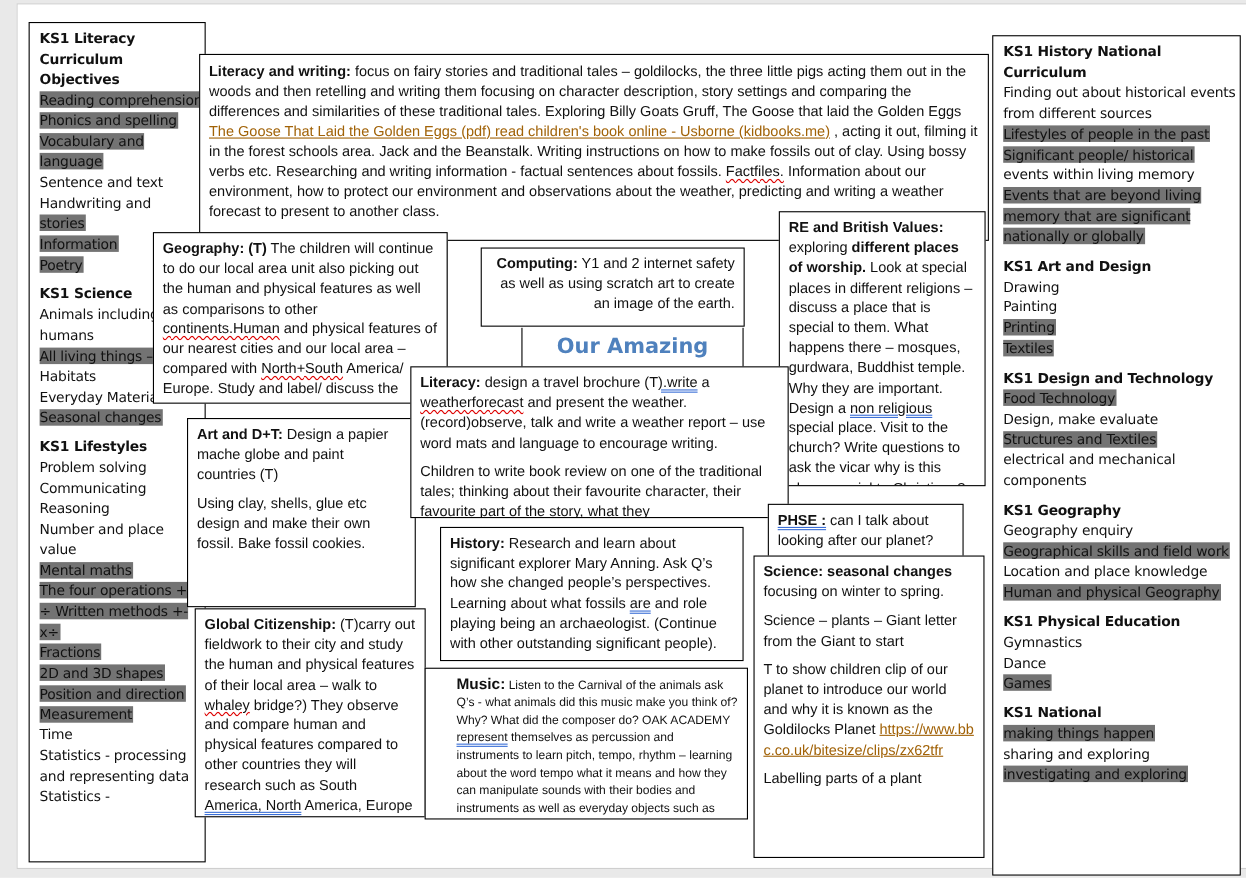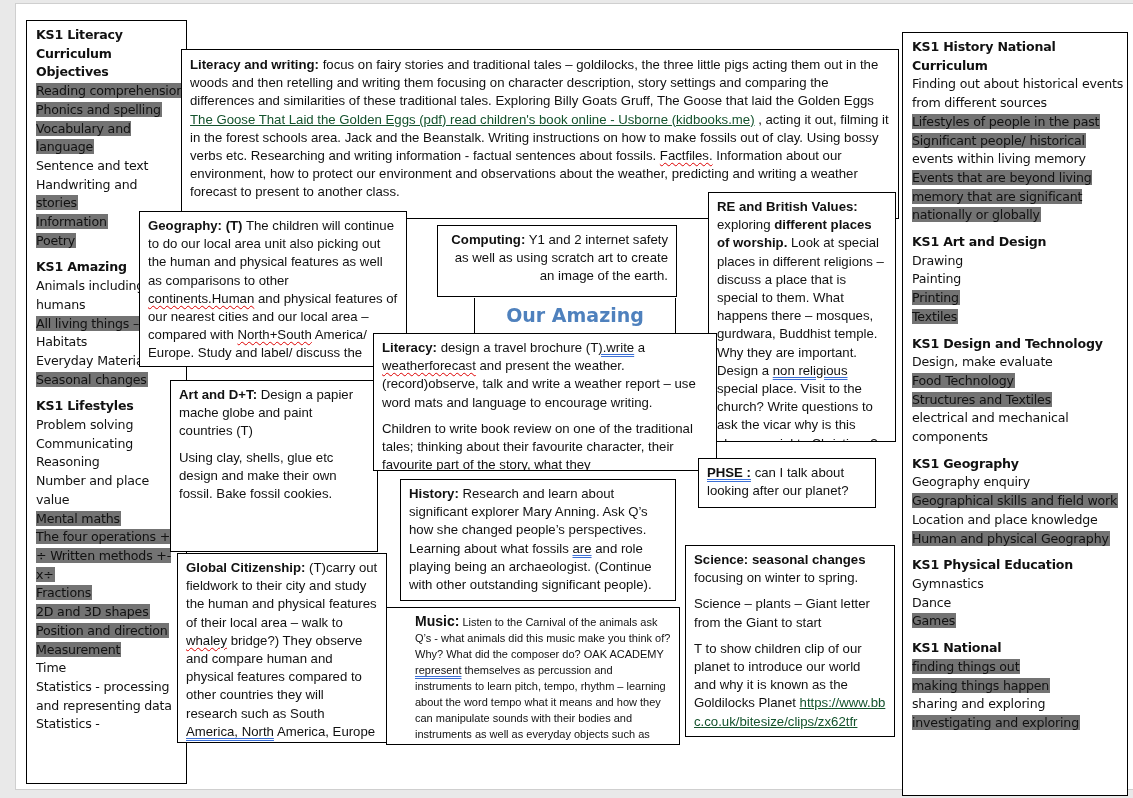--- a/index.html
+++ b/index.html
@@ -9,21 +9,21 @@
   .side { font-family:"DejaVu Sans", sans-serif; font-size:12.6px; line-height:18.7px; padding:5px 0 0 9px; letter-spacing:-0.2px; }
   .side .hd { font-weight:bold; display:block; }
   .side .it { display:block; }
   .side .it span { padding:0 1px 0 0; }
   .side .hl span { background:#737373; }
   .side .gap { height:8px; }
   .card { font-size:13.2px; line-height:18.2px; padding:5px 8px; }
   .card p { margin:0 0 8px 0; }
   .card p:last-child { margin-bottom:0; }
   .card b { font-weight:bold; }
-  .link { color:#14532d; text-decoration:underline;text-align:center; }
+  .link { color:#a16207; text-decoration:underline;text-align:center; }
   .squig { text-decoration:underline wavy #d00; text-decoration-thickness:1px; text-underline-offset:2px; }
   .dbl { text-decoration:underline double #3b6fd6; text-underline-offset:2px; }
   .title { font-family:"DejaVu Sans", sans-serif; font-weight:bold; color:#4f81bd; font-size:19px; text-align:center; line-height:28px; }
   .music { font-size:11px; line-height:16px;padding-left:28px; }
   .music .mh { font-size:14px; font-weight:bold; }
 </style>
 </head>
 <body>
 
 <div class="sheet"></div>
@@ -32,21 +32,21 @@
     <span class="hd">KS1 Literacy Curriculum Objectives</span>
     <span class="it hl"><span>Reading comprehension</span></span>
     <span class="it hl"><span>Phonics and spelling</span></span>
     <span class="it hl"><span>Vocabulary and language</span></span>
     <span class="it"><span>Sentence and text</span></span>
     <span class="it"><span>Handwriting and</span></span>
     <span class="it hl"><span>stories</span></span>
     <span class="it hl"><span>Information</span></span>
     <span class="it hl"><span>Poetry</span></span>
     <div class="gap"></div>
-    <span class="hd">KS1 Amazing</span>
+    <span class="hd">KS1 Science</span>
     <span class="it"><span>Animals including humans</span></span>
     <span class="it hl"><span>All living things – plants</span></span>
     <span class="it"><span>Habitats</span></span>
     <span class="it"><span>Everyday Materials</span></span>
     <span class="it hl"><span>Seasonal changes</span></span>
     <div class="gap"></div>
     <span class="hd">KS1 Lifestyles</span>
     <span class="it"><span>Problem solving</span></span>
     <span class="it"><span>Communicating</span></span>
     <span class="it"><span>Reasoning</span></span>
@@ -70,38 +70,37 @@
     <span class="it"><span>events within living memory</span></span>
     <span class="it hl"><span>Events that are beyond living memory that are significant nationally or globally</span></span>
     <div class="gap"></div>
     <span class="hd">KS1 Art and Design</span>
     <span class="it"><span>Drawing</span></span>
     <span class="it"><span>Painting</span></span>
     <span class="it hl"><span>Printing</span></span>
     <span class="it hl"><span>Textiles</span></span>
     <div class="gap"></div>
     <span class="hd">KS1 Design and Technology</span>
+    <span class="it hl"><span>Food Technology</span></span>
     <span class="it"><span>Design, make evaluate</span></span>
-    <span class="it hl"><span>Food Technology</span></span>
     <span class="it hl"><span>Structures and Textiles</span></span>
     <span class="it"><span>electrical and mechanical components</span></span>
     <div class="gap"></div>
     <span class="hd">KS1 Geography</span>
     <span class="it"><span>Geography enquiry</span></span>
     <span class="it hl"><span>Geographical skills and field work</span></span>
     <span class="it"><span>Location and place knowledge</span></span>
     <span class="it hl"><span>Human and physical Geography</span></span>
     <div class="gap"></div>
     <span class="hd">KS1 Physical Education</span>
     <span class="it"><span>Gymnastics</span></span>
     <span class="it"><span>Dance</span></span>
     <span class="it hl"><span>Games</span></span>
     <div class="gap"></div>
     <span class="hd">KS1 National</span>
-    <span class="it hl"><span>finding things out</span></span>
     <span class="it hl"><span>making things happen</span></span>
     <span class="it"><span>sharing and exploring</span></span>
     <span class="it hl"><span>investigating and exploring</span></span>
   </div>
 
 <div class="box" style="left:406px; top:218px; width:306px; height:120px;"></div>
 
 <div class="box card" style="left:181px; top:49px; width:718px; height:170px; padding:6px 8px;">
   <b>Literacy and writing:</b><span> focus on fairy stories and traditional tales – goldilocks, the three little pigs acting them out in the woods and then retelling and writing them focusing on character description, story settings and comparing the differences and similarities of these traditional tales. Exploring Billy Goats Gruff, The Goose that laid the Golden Eggs </span><a class="link">The Goose That Laid the Golden Eggs (pdf) read children's book online - Usborne (kidbooks.me)</a><span> , acting it out, filming it in the forest schools area. Jack and the Beanstalk. Writing instructions on how to make fossils out of clay. Using bossy verbs etc. Researching and writing information - factual sentences about fossils. </span><span class="squig">Factfiles.</span><span> Information about our environment, how to protect our environment and observations about the weather, predicting and writing a weather forecast to present to another class.</span>
 </div>
@@ -131,21 +130,21 @@
 </div>
 
 <div class="box card" style="left:698px; top:458px; width:178px; height:50px;">
   <b class="dbl">PHSE :</b><span> can I talk about looking after our planet?</span>
 </div>
 
 <div class="box card" style="left:400px; top:479px; width:276px; height:122px;">
   <b>History:</b><span> Research and learn about significant explorer Mary Anning. Ask Q’s how she changed people’s perspectives. Learning about what fossils </span><span class="dbl">are</span><span> and role playing being an archaeologist. (Continue with other outstanding significant people).</span>
 </div>
 
-<div class="box card" style="left:685px; top:505px; width:210px; height:192px;margin-top:40px;">
+<div class="box card" style="left:685px; top:505px; width:210px; height:275px;">
   <p><b>Science: seasonal changes</b><span> focusing on winter to spring.</span></p>
   <p>Science – plants – Giant letter from the Giant to start</p>
   <p><span>T to show children clip of our planet to introduce our world and why it is known as the Goldilocks Planet </span><a class="link" style="word-break:break-all;">https://www.bbc.co.uk/bitesize/clips/zx62tfr</a></p>
   <p>Labelling parts of a plant</p>
 </div>
 
 <div class="box card" style="left:177px; top:553px; width:210px; height:190px;">
   <b>Global Citizenship:</b><span> (T)carry out fieldwork to their city and study the human and physical features of their local area – walk to </span><span class="squig">whaley</span><span> bridge?) They observe and compare human and physical features compared to other countries they will research such as South </span><span class="dbl">America,  North</span><span> America, Europe (T).</span>
 </div>
 

